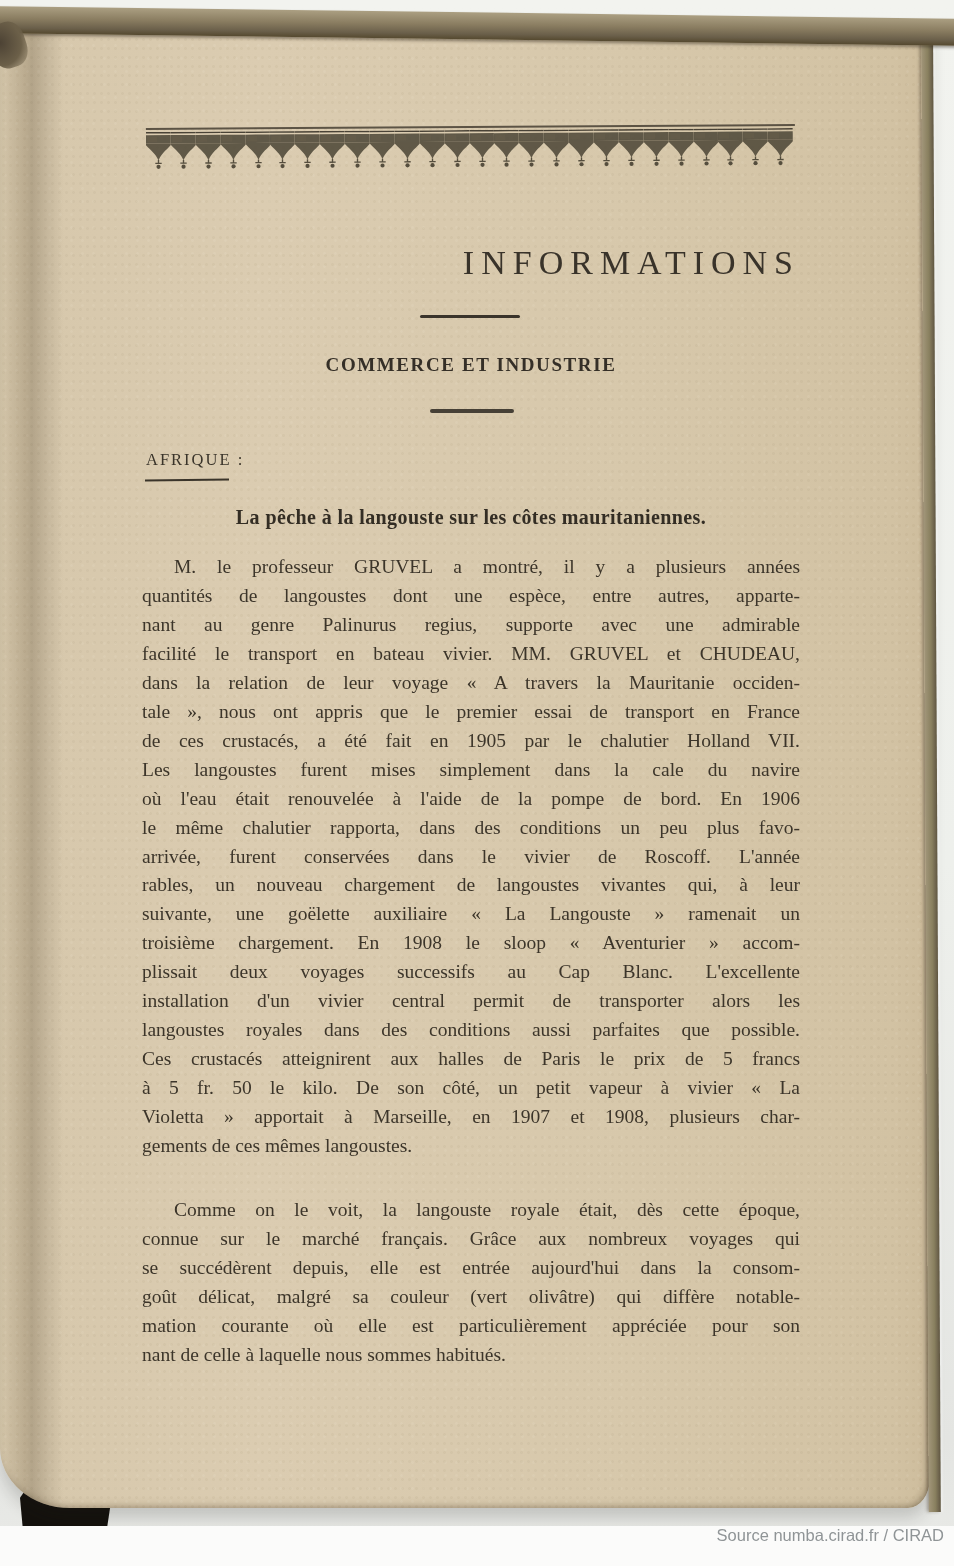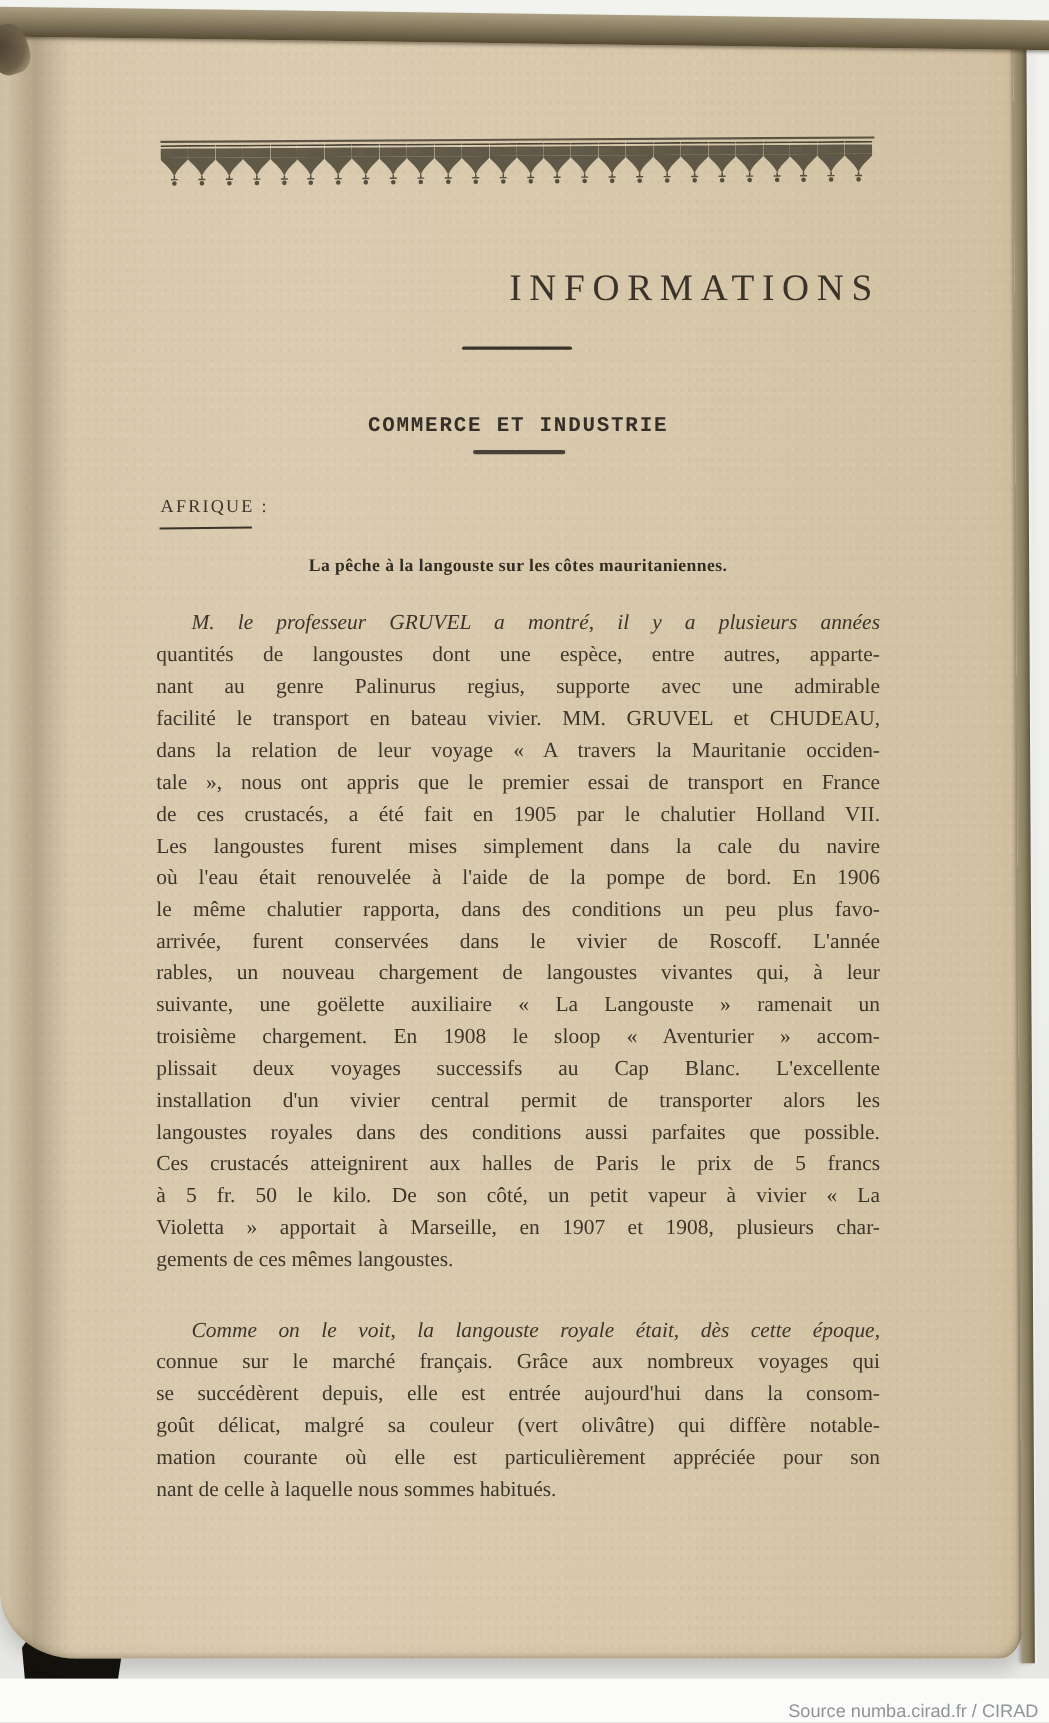--- a/index.html
+++ b/index.html
@@ -61,46 +61,46 @@
   
   .masthead{
     position:absolute;left:142px;top:244px;width:658px;margin:0;z-index:3;
     font-size:34px;font-weight:500;letter-spacing:7px;text-align:right;
     color:#39332a;font-family:"Liberation Serif","DejaVu Serif",serif;
   }
   .rule{position:absolute;background:#3a342b;z-index:3;border-radius:2px;}
   .rule1{left:420px;top:315px;width:100px;height:2.6px;}
   .rule2{left:430px;top:409px;width:84px;height:4px;opacity:.92;}
   .section{
-    position:absolute;left:142px;top:376px;width:658px;margin:0;z-index:3;
-    font-family:Liberation Mono, monospace;
+    position:absolute;left:142px;top:354px;width:658px;margin:0;z-index:3;
+    font-family:Liberation Serif, serif;
     font-size:19px;font-weight:700;letter-spacing:1.6px;text-align:center;color:#352f27;
   }
   .region{
     position:absolute;left:146px;top:450px;z-index:3;
     font-size:16.5px;letter-spacing:2px;color:#3a342a;
   }
   .region-underline{position:absolute;left:145px;top:479px;width:84px;height:2px;background:#3a342a;z-index:3;transform:rotate(-0.6deg);}
   .article-title{
     position:absolute;left:132px;top:506px;width:678px;margin:0;z-index:3;
-    font-size:16px;font-weight:700;letter-spacing:.4px;text-align:center;color:#332d24;
+    font-size:20px;font-weight:700;letter-spacing:.4px;text-align:center;color:#332d24;
   }
   .para{
     position:absolute;left:142px;width:658px;z-index:3;
     font-size:19.5px;line-height:28.95px;color:#3c352a;
   }
   .para1{top:553px;}
   .para2{top:1196px;}
   .line{text-align:justify;text-align-last:justify;text-justify:inter-word;white-space:normal;}
   .line.last{text-align-last:left;}
-  .para .line:first-child{text-indent:32px;font-style:italic;}
+  .para .line:first-child{text-indent:32px;}
   
   .footer-band{
     position:absolute;left:0;top:1526px;width:954px;height:40px;background:#fbfbfa;z-index:8;
-    display:flex;align-items:flex-end;justify-content:flex-end;
+    display:flex;align-items:flex-start;justify-content:flex-end;
   }
   .credit{
     font-family:"Liberation Sans","DejaVu Sans",sans-serif;
     font-size:16.5px;color:#8f9496;padding-right:10px;
   }
 </style>
 </head>
 <body>
 
 <div class="scene">

